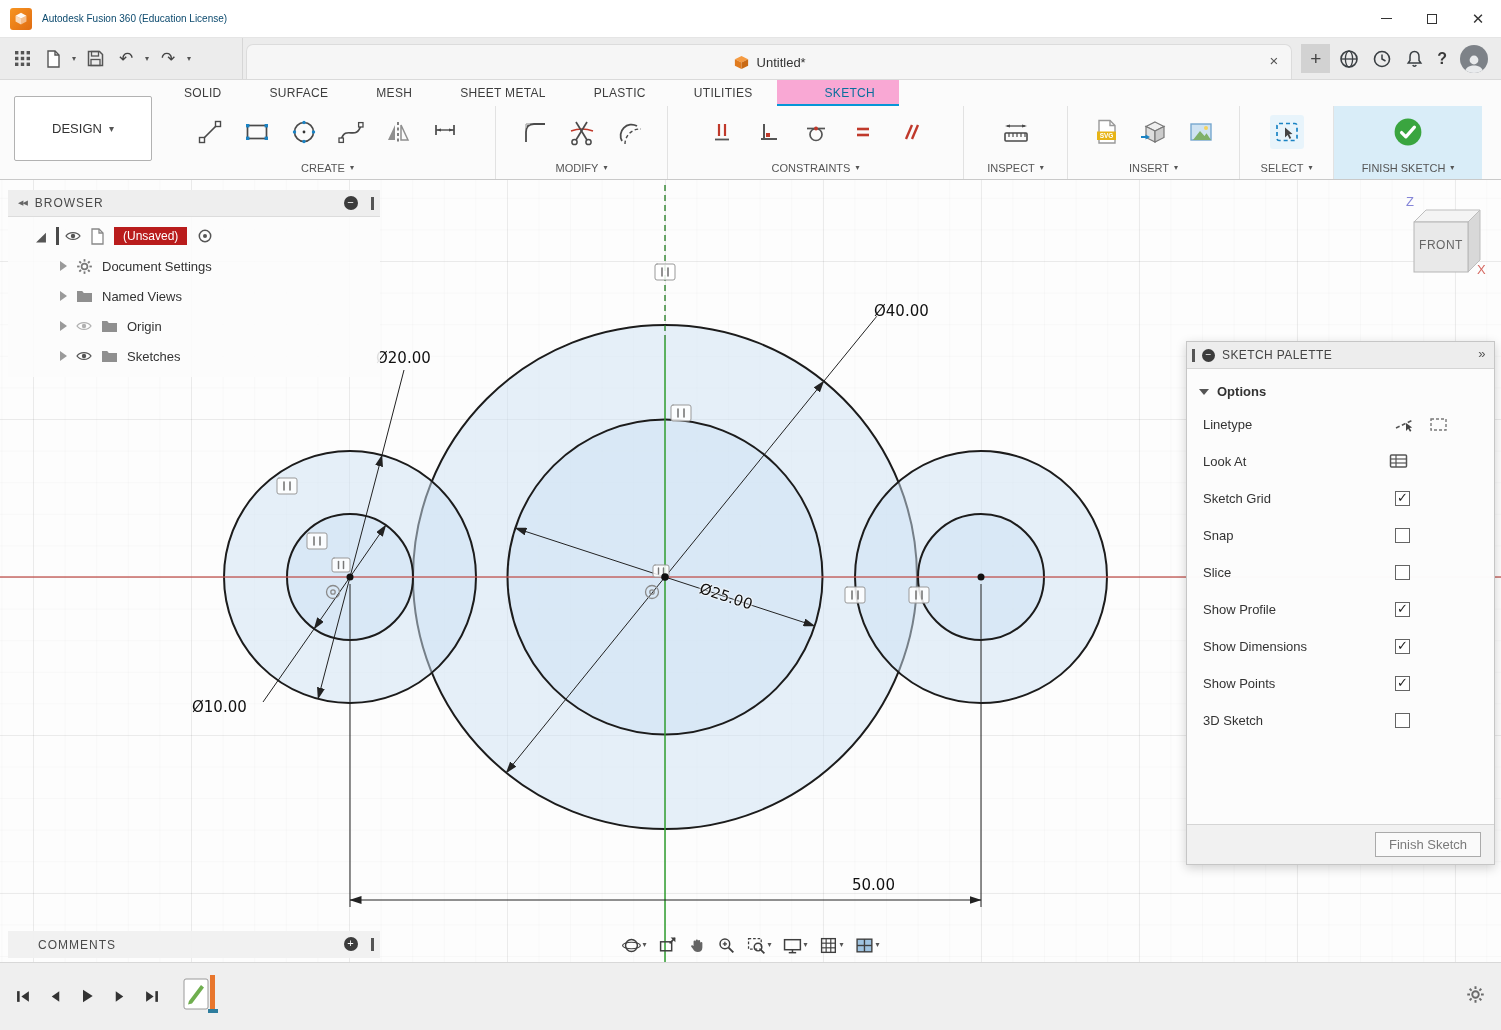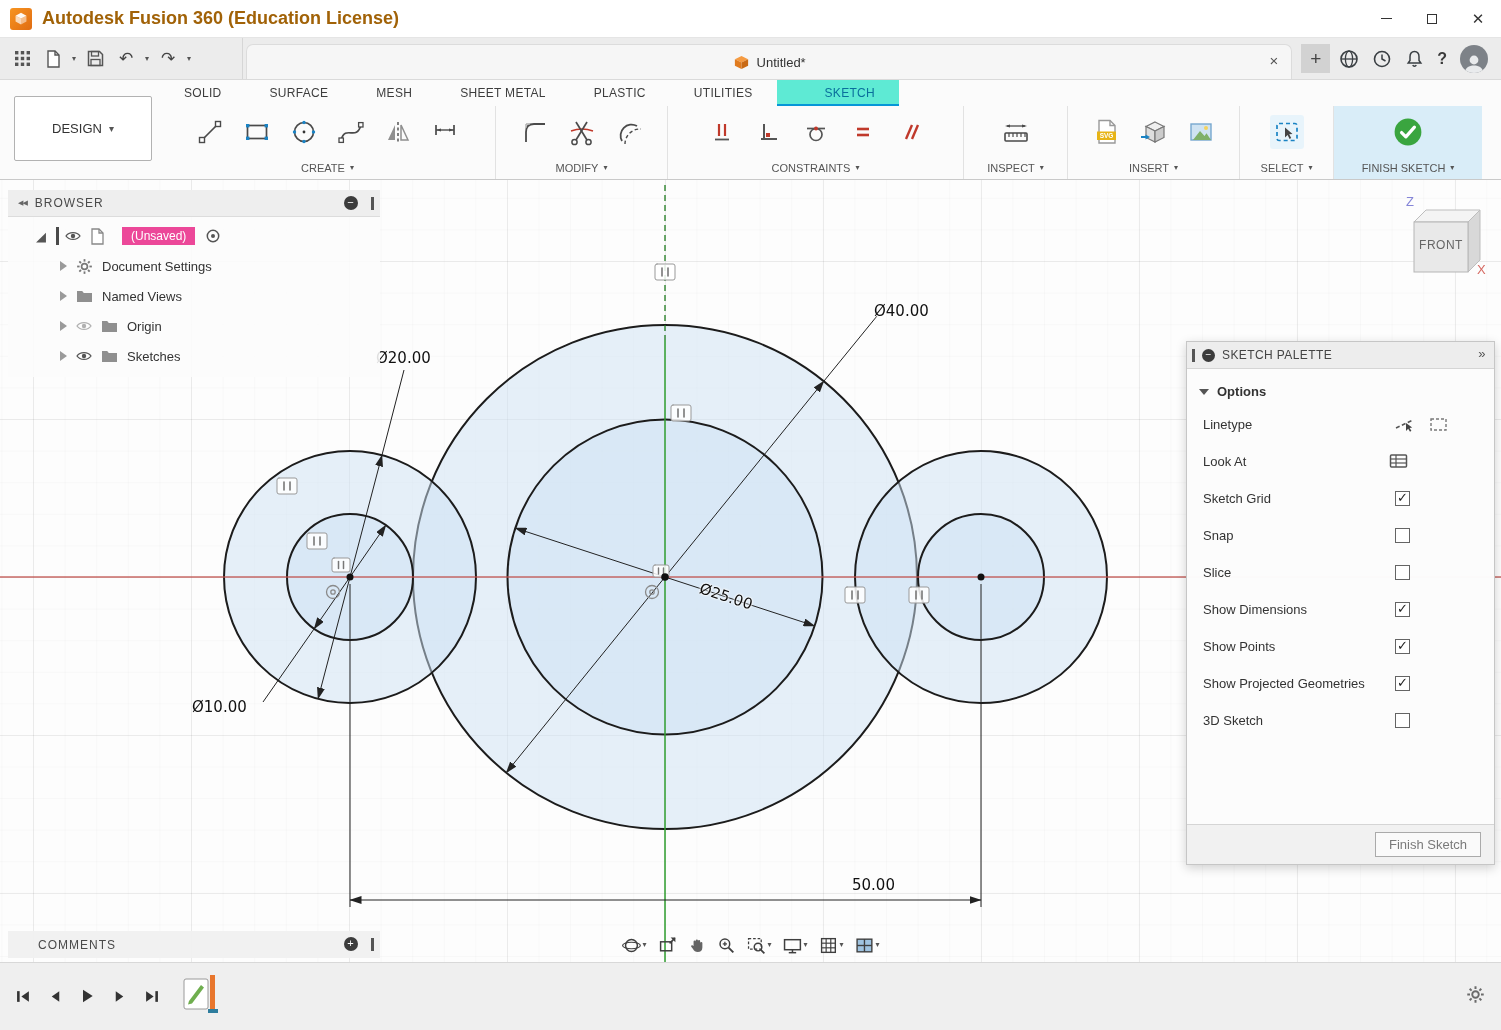--- a/index.html
+++ b/index.html
@@ -3,21 +3,21 @@
 <meta charset="utf-8">
 <style>
   * { box-sizing:border-box; margin:0; padding:0; }
   html,body { width:1501px; height:1030px; }
   body { font-family:"Liberation Sans","DejaVu Sans",sans-serif; background:#fff; position:relative; overflow:hidden; color:#333; }
   svg { display:block; }
 
   
   .titlebar { position:absolute; top:0; left:0; right:0; height:38px; background:#fff; border-bottom:1px solid #e5e5e5; display:flex; align-items:center; }
   .app-logo { width:22px; height:22px; margin:0 10px; border-radius:3px; background:linear-gradient(135deg,#f79420,#e06c12); display:flex; align-items:center; justify-content:center; }
-  .title-text { font-size:18px; color:#a16207;font-weight:bold; }
+  .title-text { font-size:10px; color:#0c4a6e; }
   .win-controls { margin-left:auto; display:flex; height:38px; }
   .win-btn { width:46px; height:38px; display:flex; align-items:center; justify-content:center; color:#333; font-size:15px; }
   .min-glyph { width:11px; border-top:1.4px solid #333; display:inline-block; }
   .max-glyph { width:10px; height:10px; border:1.3px solid #333; display:inline-block; }
 
   
   .quickbar { position:absolute; top:38px; left:0; right:0; height:42px; background:#ececec; border-bottom:1px solid #dadada; display:flex; align-items:center; }
   .qb-left { display:flex; align-items:center; gap:7px; padding:0 10px; width:243px; border-right:1px solid #d6d6d6; height:100%; }
   .qb-icon { width:24px; height:24px; display:flex; align-items:center; justify-content:center; }
   .caret { font-size:8px; color:#555; line-height:1; }
@@ -28,21 +28,21 @@
   .tab-plus { width:29px; height:29px; background:#d2d2d2; margin:0 9px; display:flex; align-items:center; justify-content:center; font-size:19px; color:#444; }
   .qb-right { display:flex; align-items:center; gap:13px; padding-right:13px; }
   .avatar { width:28px; height:28px; border-radius:50%; background:#7d8288; overflow:hidden; display:flex; align-items:flex-end; justify-content:center; }
   .help-glyph { font-size:16px; font-weight:bold; color:#3a3a3a; }
 
   
   .ribbon { position:absolute; top:80px; left:0; right:0; height:100px; background:#fbfbfb; border-bottom:1px solid #c9c9c9; }
   .design-btn { position:absolute; left:14px; top:16px; width:138px; height:65px; background:#fff; border:1px solid #b2b2b2; border-radius:2px; display:flex; align-items:center; justify-content:center; gap:7px; font-size:13px; color:#333; }
   .ribbon-tabs { position:absolute; left:160px; top:0; height:26px; display:flex; }
   .rtab { padding:0 24px; display:flex; align-items:center; font-size:12px; color:#3d3d3d; letter-spacing:.3px; }
-  .rtab.active { background:#5eead4; color:#0a6f9c; box-shadow:inset 0 -2px 0 #0696d7;padding-left:48px; }
+  .rtab.active { background:#f9a8d4; color:#0a6f9c; box-shadow:inset 0 -2px 0 #0696d7;padding-left:48px; }
   .ribbon-tools { position:absolute; left:160px; top:26px; right:0; bottom:0; display:flex; }
   .rgroup { display:flex; flex-direction:column; border-right:1px solid #e2e2e2; }
   .rg-icons { flex:1; display:flex; align-items:center; justify-content:center; gap:13px; padding:2px 14px 0; }
   .rg-label { height:23px; display:flex; align-items:center; justify-content:center; gap:5px; font-size:11px; color:#555; }
   .tool { width:34px; height:34px; display:flex; align-items:center; justify-content:center; }
   .w-create { width:336px; } .w-modify { width:172px; } .w-constraints { width:296px; }
   .w-inspect { width:104px; } .w-insert { width:172px; } .w-select { width:94px; }
   .w-finish { width:148px; background:#d9edf8; border-right:none; }
   .sel-tile { background:#e8f4fb; border-radius:3px; }
 
@@ -65,21 +65,21 @@
   .browser { position:absolute; left:8px; top:190px; width:372px; background:rgba(252,252,252,0.88); }
   .panel-header { height:27px; background:rgba(237,237,237,0.95); border-bottom:1px solid #dcdcdc; display:flex; align-items:center; font-size:12px; color:#4a4a4a; letter-spacing:1px; position:relative; }
   .hdr-collapse { font-size:7px; color:#666; margin:0 8px 0 10px; letter-spacing:-1px; }
   .circle-btn { width:14px; height:14px; border-radius:50%; background:#3c3c3c; color:#fff; font-size:11px; line-height:13px; text-align:center; position:absolute; right:22px; top:6px; }
   .hdr-grip { position:absolute; right:6px; top:7px; width:3px; height:13px; background:#555; }
   .btree { padding:4px 0 6px; }
   .brow { height:30px; display:flex; align-items:center; font-size:13px; color:#333; }
   .exp { width:0; height:0; border-top:5px solid transparent; border-bottom:5px solid transparent; border-left:7px solid #9a9a9a; margin:0 9px 0 52px; }
   .root-tri { color:#555; font-size:13px; margin-left:28px; }
   .sel-bar { width:3px; height:18px; background:#4a4a4a; margin:0 6px 0 10px; }
-  .unsaved-chip { background:#ec4899; color:#fff; padding:2px 9px; font-size:12px; margin-left:8px; }
+  .unsaved-chip { background:#b91c1c; color:#fff; padding:2px 9px; font-size:12px; }
   .tree-icon { margin-right:9px; display:flex; align-items:center; }
 
   
   .palette { position:absolute; left:1186px; top:341px; width:309px; height:524px; background:rgba(252,252,252,0.98); border:1px solid #c6c6c6; box-shadow:0 3px 10px rgba(0,0,0,0.18); display:flex; flex-direction:column; }
   .pal-header { height:27px; background:#ededed; border-bottom:1px solid #d5d5d5; display:flex; align-items:center; font-size:12px; color:#444; letter-spacing:.4px; position:relative; }
   .pal-grip { width:3px; height:13px; background:#555; margin:0 7px 0 5px; }
   .pal-circle { width:13px; height:13px; border-radius:50%; background:#3c3c3c; color:#fff; font-size:10px; line-height:12px; text-align:center; margin-right:7px; }
   .pal-ff { position:absolute; right:8px; top:4px; font-size:13px; color:#555; }
   .pal-body { flex:1; padding-top:6px; }
   .pal-section { display:flex; align-items:center; gap:8px; padding:9px 0 7px 12px; font-size:13px; font-weight:bold; color:#333; }
@@ -707,29 +707,29 @@
     </div>
     <div class="pal-row">
       <span>Snap</span>
       <span class="checkbox"></span>
     </div>
     <div class="pal-row">
       <span>Slice</span>
       <span class="checkbox"></span>
     </div>
     <div class="pal-row">
+      <span>Show Profile</span>
+      <span class="checkbox on"></span>
+    </div>
+    <div class="pal-row">
       <span>Show Dimensions</span>
       <span class="checkbox on"></span>
     </div>
     <div class="pal-row">
       <span>Show Points</span>
-      <span class="checkbox on"></span>
-    </div>
-    <div class="pal-row">
-      <span>Show Projected Geometries</span>
       <span class="checkbox on"></span>
     </div>
     <div class="pal-row">
       <span>3D Sketch</span>
       <span class="checkbox"></span>
     </div>
   </div>
   <div class="pal-footer">
     <button class="finish-btn">Finish Sketch</button>
   </div>

